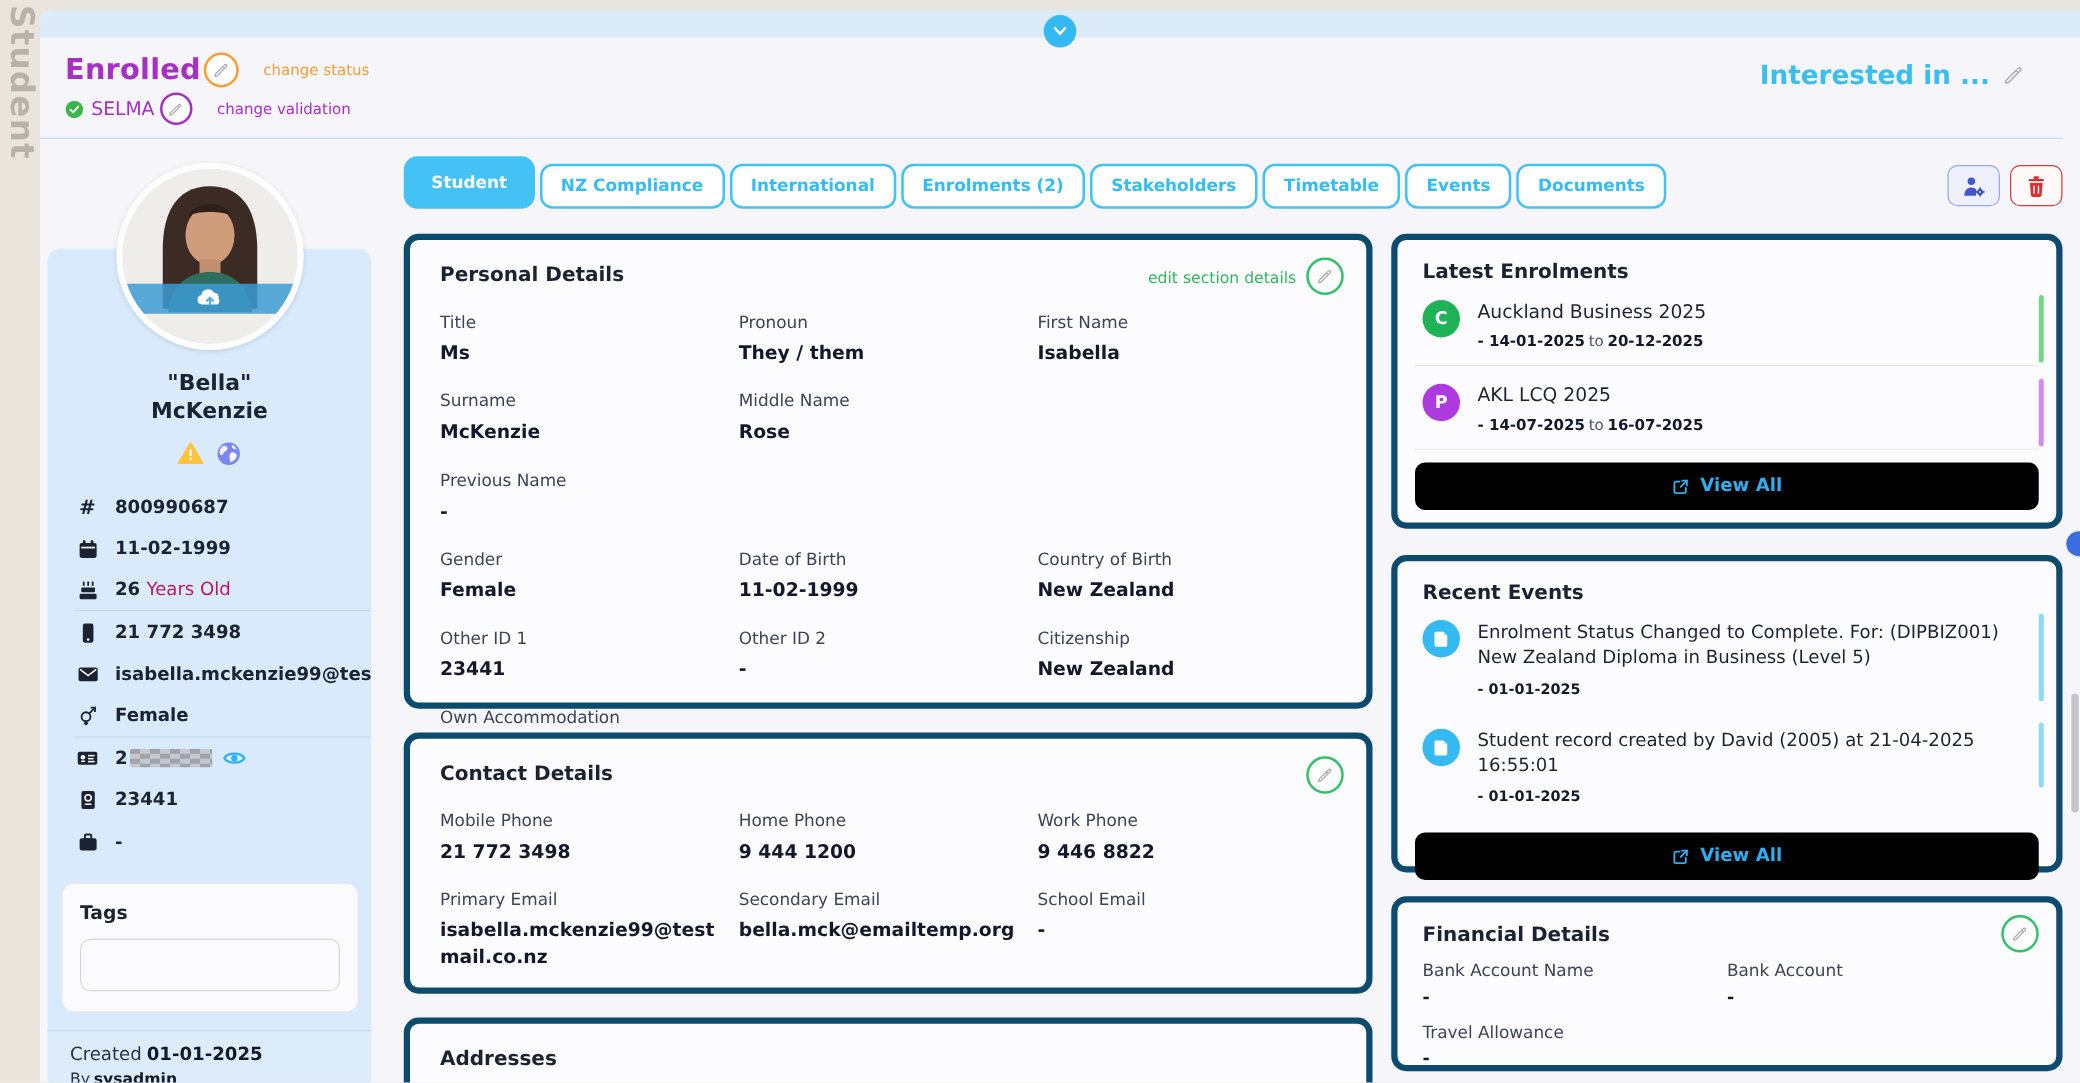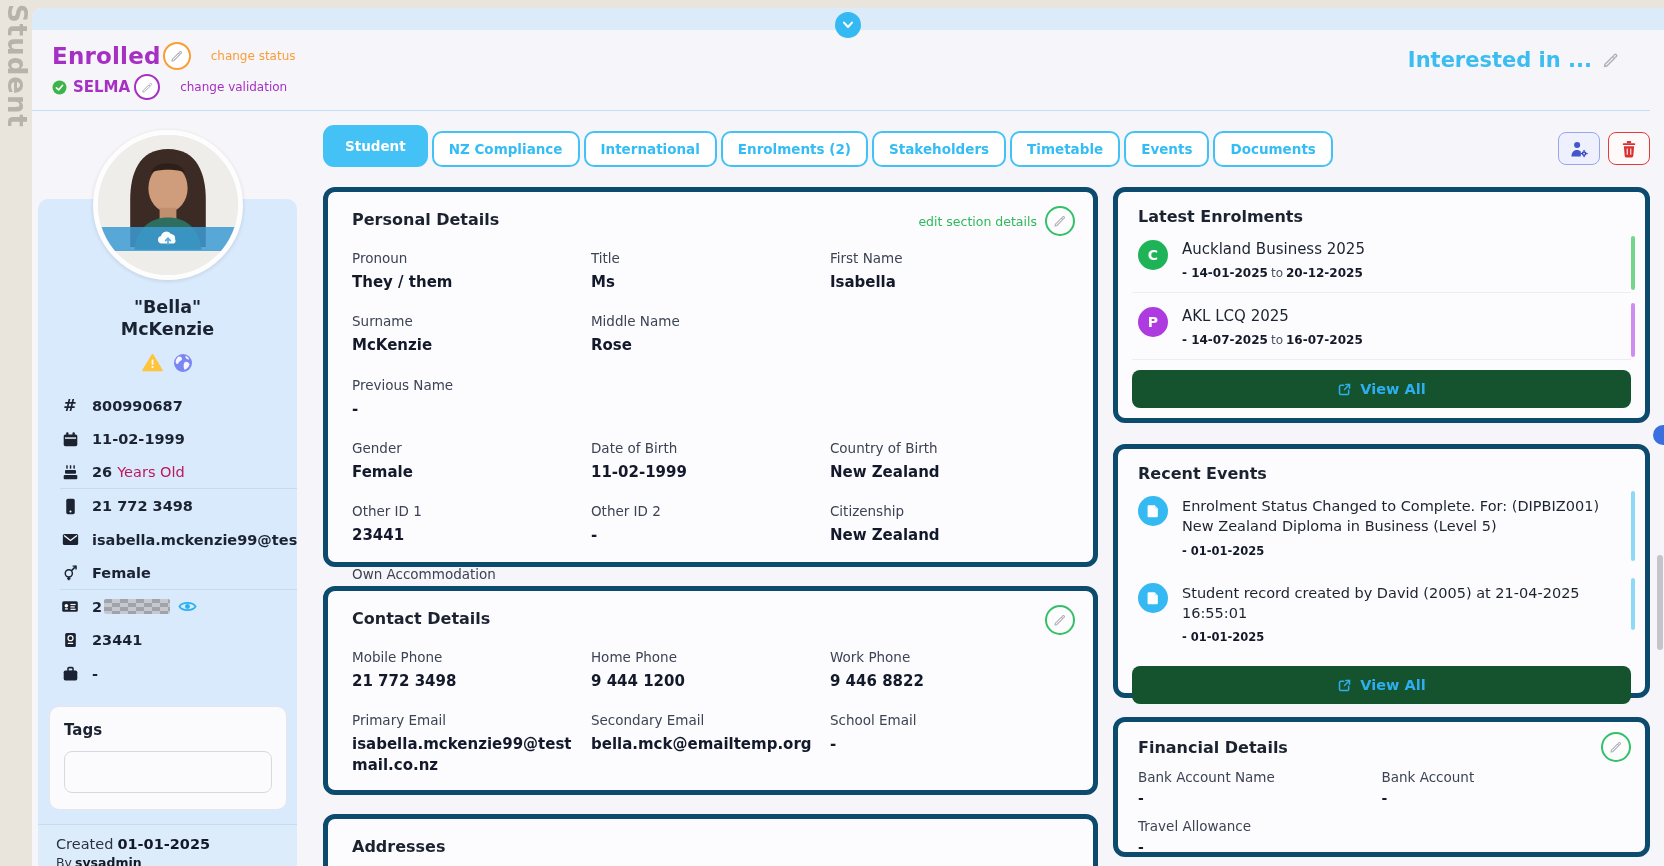--- a/index.html
+++ b/index.html
@@ -18,21 +18,21 @@
   .status-line { display:flex; align-items:center; height:32px; }
   .status-big { font-size:23px; font-weight:800; color:#a62fc4; letter-spacing:.2px; }
   .pencil-ring { width:28px; height:28px; border-radius:50%; background:#fff;
     display:inline-flex; align-items:center; justify-content:center; cursor:pointer;
     border:2.5px solid #fa9d36; margin-left:2px; }
   .pencil-ring.purple { border-color:#a62fc4; width:26px; height:26px; }
   .link-sm { font-size:12px; margin-left:20px; cursor:pointer; }
   .link-orange { color:#fa9d36; }
   .link-purple { color:#a62fc4; }
   .status-line2 { display:flex; align-items:center; height:26px; margin-top:2px; }
-  .selma { font-size:15px; font-weight:700; color:#a62fc4; margin:0 2px 0 6px; }
+  .selma { font-size:15px; font-weight:400; color:#a62fc4; margin:0 2px 0 6px; }
   .interested { position:absolute; right:30px; top:18px; display:flex; align-items:center; }
   .interested .txt { font-size:21px; font-weight:800; color:#3bbdf2; }
   .content { display:flex; padding:0 14px 0 6px; height:747px; }
 
   
   .left-col { width:259px; position:relative; flex:none; }
   .avatar-wrap { position:absolute; left:50%; transform:translateX(-50%); top:19px;
     width:150px; height:150px; border-radius:50%; background:#efedea;
     border:5px solid #fdfdfd; overflow:hidden; z-index:3; box-shadow:0 1px 4px rgba(0,0,0,.12); }
   .upload-band { position:absolute; left:0; right:0; bottom:24px; height:24px;
@@ -109,21 +109,21 @@
   .ecard { padding:15px 0 8px; height:236px; }
   .ecard .card-title, .evcard .card-title, .fincard .card-title { padding:0 20px; }
   .en-item { display:flex; align-items:flex-start; padding:14px 14px 12px 20px; position:relative; }
   .en-item + .en-sep { border-top:1px solid #ececf2; margin:0 14px; }
   .en-av { width:30px; height:30px; border-radius:50%; color:#fff; font-size:14px; font-weight:800;
     display:flex; align-items:center; justify-content:center; flex:none; margin-right:14px; }
   .en-name { font-size:15px; color:#1c2330; }
   .en-sub { font-size:12px; font-weight:800; color:#14192a; margin-top:8px; }
   .en-sub .to { font-weight:400; color:#4a5164; margin:0 3px; }
   .en-bar { position:absolute; right:10px; top:10px; width:4px; height:54px; border-radius:2px; }
-  .viewall { margin:10px 14px 15px; height:38px; background:#14532d; border:none; border-radius:8px;
+  .viewall { margin:10px 14px 15px; height:38px; background:#000000; border:none; border-radius:8px;
     width:calc(100% - 28px); display:flex; align-items:center; justify-content:center; gap:8px;
     color:#2eaef0; font-size:14.5px; font-weight:700; cursor:pointer; font-family:inherit; }
   .evcard { margin-top:21px; padding:15px 0 14px; height:254px; }
   .ev-item { display:flex; align-items:flex-start; padding:13px 26px 12px 20px; position:relative; }
   .ev-txt { font-size:14.5px; color:#1c2330; line-height:1.4; padding-right:6px; }
   .ev-date { font-size:11.5px; font-weight:800; color:#14192a; margin-top:7px; }
   .ev-bar { position:absolute; right:10px; top:8px; width:4px; border-radius:2px; background:#8ed9f7; }
   .fincard { margin-top:19px; padding:16px 0 14px; height:140px; }
   .fin-grid { display:flex; flex-wrap:wrap; padding:0 20px; }
   .fin-cell { width:50%; margin-top:12px; }
@@ -374,26 +374,26 @@
               <span class="edit-lbl">edit section details</span>
               <span class="edit-ring">
                 <svg width="14" height="14" viewBox="0 0 18 18">
                     <path d="M3,13.2 L10.8,5.4 L12.6,7.2 L4.8,15 L2.6,15.4 Z" fill="none" stroke="#a8a8b2" stroke-width="1.3"></path>
                     <path d="M11.4,4.8 l1.3,-1.3 a1.3,1.3 0 0 1 1.8,1.8 l-1.3,1.3" fill="none" stroke="#a8a8b2" stroke-width="1.3"></path>
                   </svg>
               </span>
             </div>
             <div class="frow">
               <div class="fcell">
+                  <div class="flabel">Title</div>
+                  <div class="fvalue">Ms</div>
+                </div>
+              <div class="fcell">
                   <div class="flabel">Pronoun</div>
                   <div class="fvalue">They / them</div>
-                </div>
-              <div class="fcell">
-                  <div class="flabel">Title</div>
-                  <div class="fvalue">Ms</div>
                 </div>
               <div class="fcell">
                   <div class="flabel">First Name</div>
                   <div class="fvalue">Isabella</div>
                 </div>
             </div>
             <div class="frow">
               <div class="fcell">
                   <div class="flabel">Surname</div>
                   <div class="fvalue">McKenzie</div>

